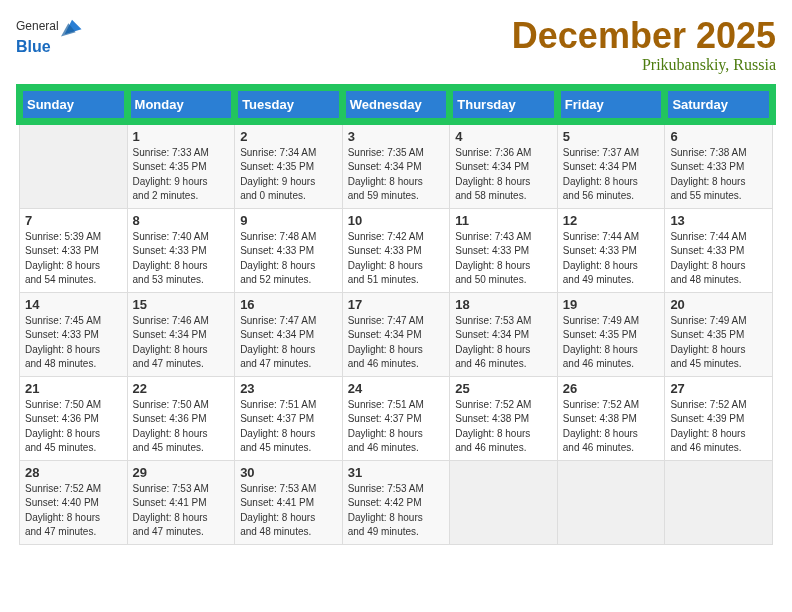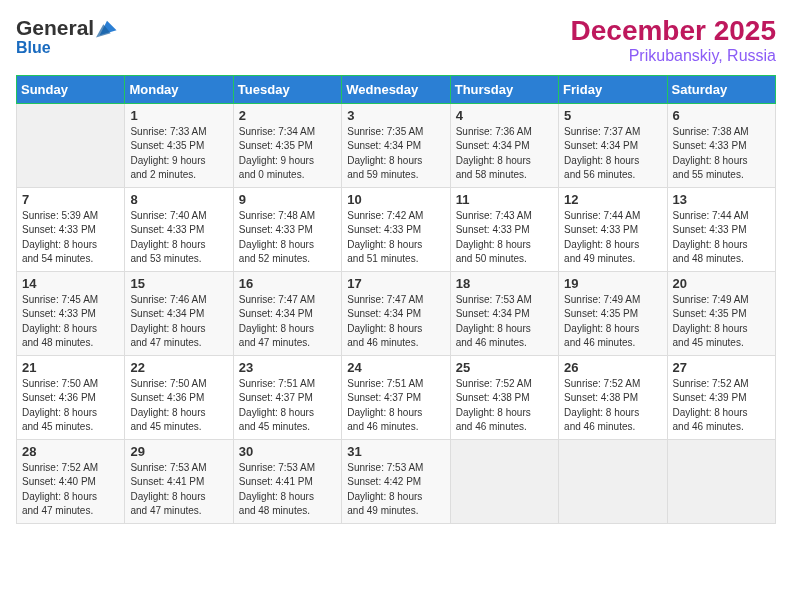--- a/index.html
+++ b/index.html
@@ -15,62 +15,63 @@
       justify-content: space-between;
       align-items: flex-start;
       margin-bottom: 10px;
     }
     .logo {
       display: flex;
       align-items: center;
       gap: 2px;
     }
     .logo-text-general {
-      font-size: 21px;
-      font-weight: bold;
+      font-size: 12px;
+      font-weight: normal;
       color: #333;
       line-height: 1.1;
     }
     .logo-text-blue {
       font-size: 16px;
       font-weight: bold;
       color: #1a6bbf;
       line-height: 1.1;
     }
     .logo-icon {
       width: 22px;
       height: 22px;
       margin-left: 2px;
     }
     .title-block {
       text-align: right;
     }
     .month-title {
-      font-size: 28px;
-      font-weight: bold;
-      color: #be185d;
+      font-size: 36px;
+      font-weight: bold;
+      color: #a16207;
       line-height: 1.1;
     }
     .subtitle {
       font-size: 16px;
-      color: #8b5cf6;
+      color: #4d7c0f;
+      font-family: Liberation Serif, serif;
     }
     table {
       width: 100%;
       border-collapse: collapse;
       font-size: 11px;
     }
     thead tr th {
       background-color: #2b7fd4;
       color: #fff;
       padding: 6px 4px;
       text-align: left;
       font-size: 13px;
       font-weight: bold;
-      border: 1px solid #22c55e;
+      border: 7px solid #22c55e;
     }
     tbody tr td {
       border: 1px solid #ddd;
       vertical-align: top;
       padding: 4px 5px;
       width: 14.28%;
       height: 82px;
       background: #fff;
     }
     tbody tr:nth-child(odd) td {

